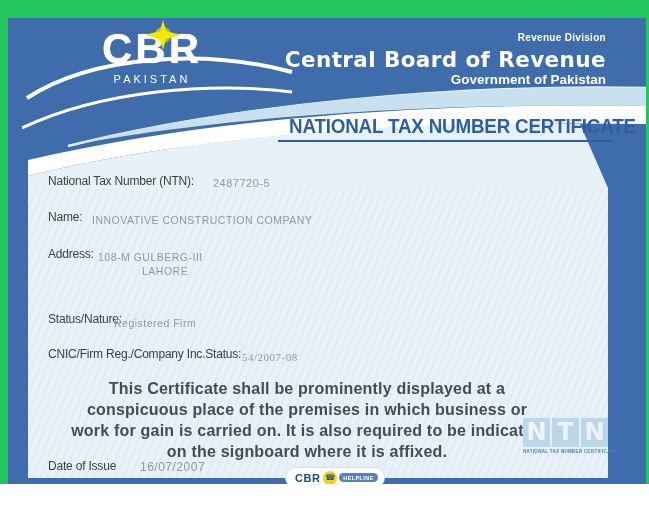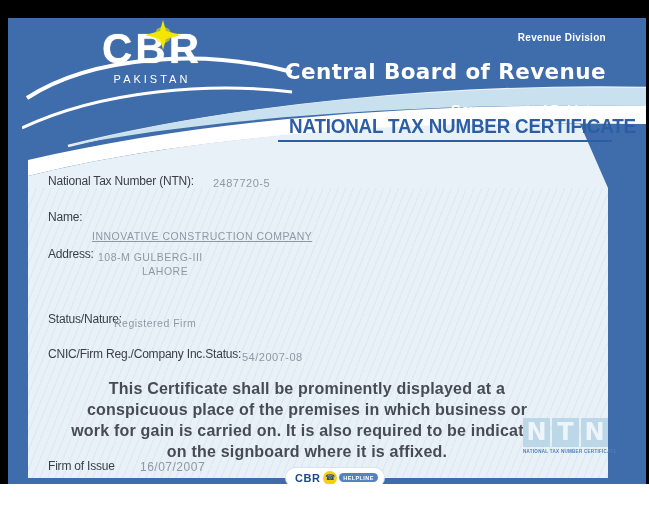--- a/index.html
+++ b/index.html
@@ -1,18 +1,18 @@
 <!DOCTYPE html>
 <html><head>
 <meta charset="utf-8">
 <style>
   html,body { margin:0; padding:0; }
   .page {
     position:relative; width:649px; height:484px;
-    background:#000000; overflow:hidden;
+    background:#22c55e; overflow:hidden;
     font-family:"Liberation Sans", sans-serif;
   }
   .cert {
     position:absolute; left:8px; top:18px; width:638px; height:482px;
     background:#3f6cab;
   }
   .deco { position:absolute; left:0; top:0; z-index:0; }
   .content-bg {
     position:absolute; left:20px; top:170px; width:580px; height:290px;
     background:
@@ -24,22 +24,22 @@
 
   
   .logo { position:absolute; left:34px; top:8px; width:220px; text-align:center; color:#fff; }
   .logo-arcs { position:absolute; left:-20px; top:0; z-index:0; }
   .logo-cbr { position:relative; z-index:1; font-size:42px; font-weight:bold; letter-spacing:3px; line-height:46px; text-shadow:0 0 1px #fff; }
   .logo-pak { position:relative; z-index:1; font-size:11px; letter-spacing:3px; margin-top:1px; }
   .logo-star { position:absolute; left:103px; top:-6px; z-index:2; }
 
   .hdr-right { position:absolute; right:40px; top:14px; text-align:right; color:#ffffff; z-index:3; }
   .hdr-division { font-size:10px; font-weight:bold; letter-spacing:0.3px; }
-  .hdr-org { font-size:21.5px; font-weight:bold; letter-spacing:0.4px; margin-top:16px; font-family:"DejaVu Sans", sans-serif; }
-  .hdr-gov { font-size:13.5px; font-weight:bold; margin-top:18px; }
+  .hdr-org { font-size:21.5px; font-weight:bold; letter-spacing:0.4px; margin-top:4px; font-family:"DejaVu Sans", sans-serif; }
+  .hdr-gov { font-size:13.5px; font-weight:bold; margin-top:0; }
 
   
   .title-block {
     position:absolute; left:270px; top:97px; width:334px; text-align:center;
     border-bottom:2.5px solid #2c5ea6; padding-bottom:2px;
   }
   .title-text {
     display:inline-block; transform:scaleX(0.94); transform-origin:center;
     color:#2c5ea6; font-size:20px; font-weight:bold; letter-spacing:-0.2px;
     white-space:nowrap; font-family:"Liberation Sans", sans-serif;
@@ -124,35 +124,35 @@
       </div>
 
       <div class="title-block">
         <span class="title-text">NATIONAL TAX NUMBER CERTIFICATE</span>
       </div>
 
       <div class="lbl" style="left:40px; top:156px;">National Tax Number (NTN):</div>
       <div class="val" style="left:205px; top:159px; font-size:11px;">2487720-5</div>
 
       <div class="lbl" style="left:40px; top:192px;">Name:</div>
-      <div class="val" style="left:84px; top:212px;text-decoration:underline;">INNOVATIVE CONSTRUCTION COMPANY</div>
+      <div class="val" style="left:84px; top:196px;">INNOVATIVE CONSTRUCTION COMPANY</div>
 
       <div class="lbl" style="left:40px; top:229px;">Address:</div>
       <div class="val" style="left:90px; top:233px;">108-M GULBERG-III</div>
       <div class="val" style="left:90px; top:247px;padding-left:44px;">LAHORE</div>
 
       <div class="lbl" style="left:40px; top:294px;">Status/Nature:</div>
       <div class="val" style="left:106px; top:299px;">Registered Firm</div>
 
       <div class="lbl" style="left:40px; top:329px;">CNIC/Firm Reg./Company Inc.Status:</div>
-      <div class="val" style="left:234px; top:333px; font-size:11px;">54/2007-08</div>
+      <div class="val" style="left:234px; top:333px; font-size:11px;font-family:Liberation Serif, serif;">54/2007-08</div>
 
       <div class="statement">This Certificate shall be prominently displayed at a conspicuous place of the premises in which business or work for gain is carried on. It is also required to be indicated on the signboard where it is affixed.</div>
 
-      <div class="lbl" style="left:40px; top:441px;">Firm of Issue</div>
+      <div class="lbl" style="left:40px; top:441px;">Date of Issue</div>
       <div class="val" style="left:132px; top:442px; font-size:12px;">16/07/2007</div>
 
       <div class="ntn-mark">
         <div class="ntn-squares">
           <div class="ntn-sq">N</div>
           <div class="ntn-sq">T</div>
           <div class="ntn-sq">N</div>
         </div>
         <div class="ntn-caption">NATIONAL TAX NUMBER CERTIFICATE</div>
       </div>

